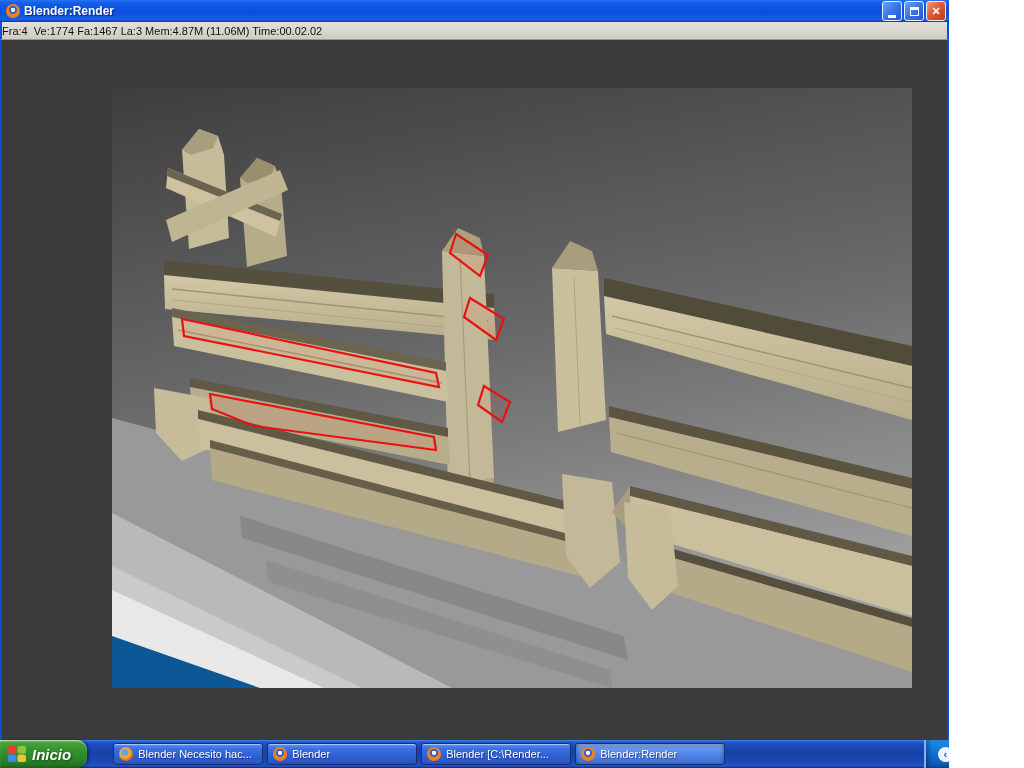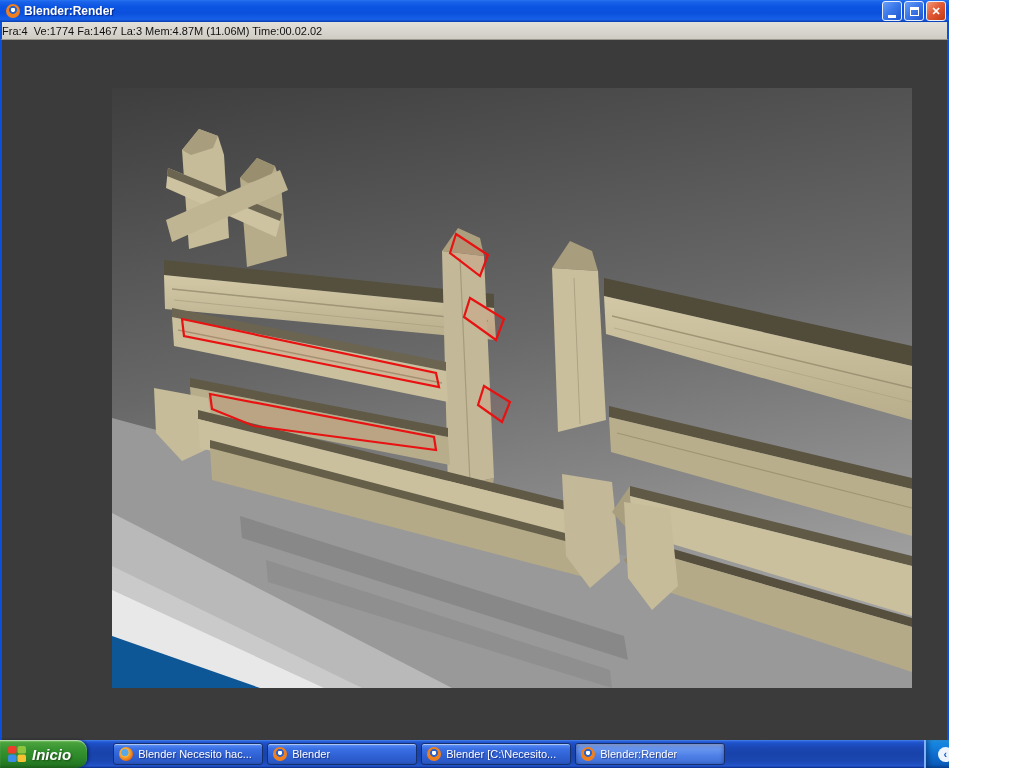--- a/index.html
+++ b/index.html
@@ -209,21 +209,21 @@
       <div class="taskbtn">
         <span class="ticon icon-firefox"></span>
         <span class="tlabel">Blender Necesito hac...</span>
       </div>
       <div class="taskbtn">
         <span class="ticon icon-blender"></span>
         <span class="tlabel">Blender</span>
       </div>
       <div class="taskbtn">
         <span class="ticon icon-blender"></span>
-        <span class="tlabel">Blender [C:\Necesito...</span>
+        <span class="tlabel">Blender [C:\Render...</span>
       </div>
       <div class="taskbtn active">
         <span class="ticon icon-blender"></span>
         <span class="tlabel">Blender:Render</span>
       </div>
     </div>
 
     <div class="tray">
       <div class="chev">‹</div>
       <div class="trayicon"></div>

